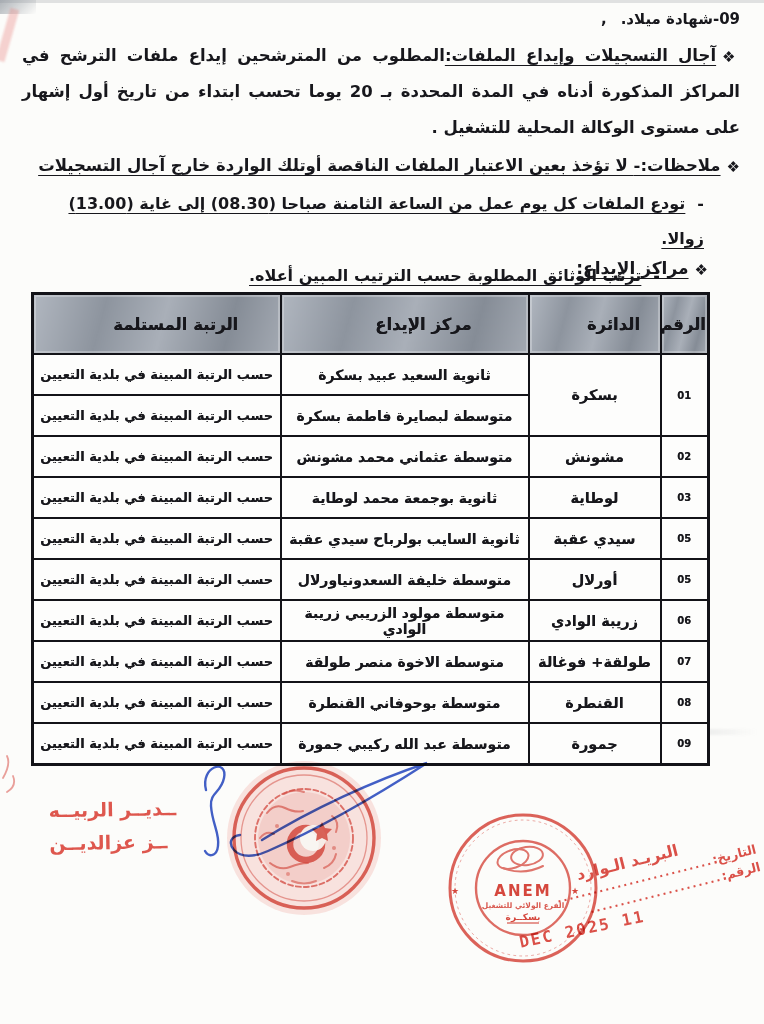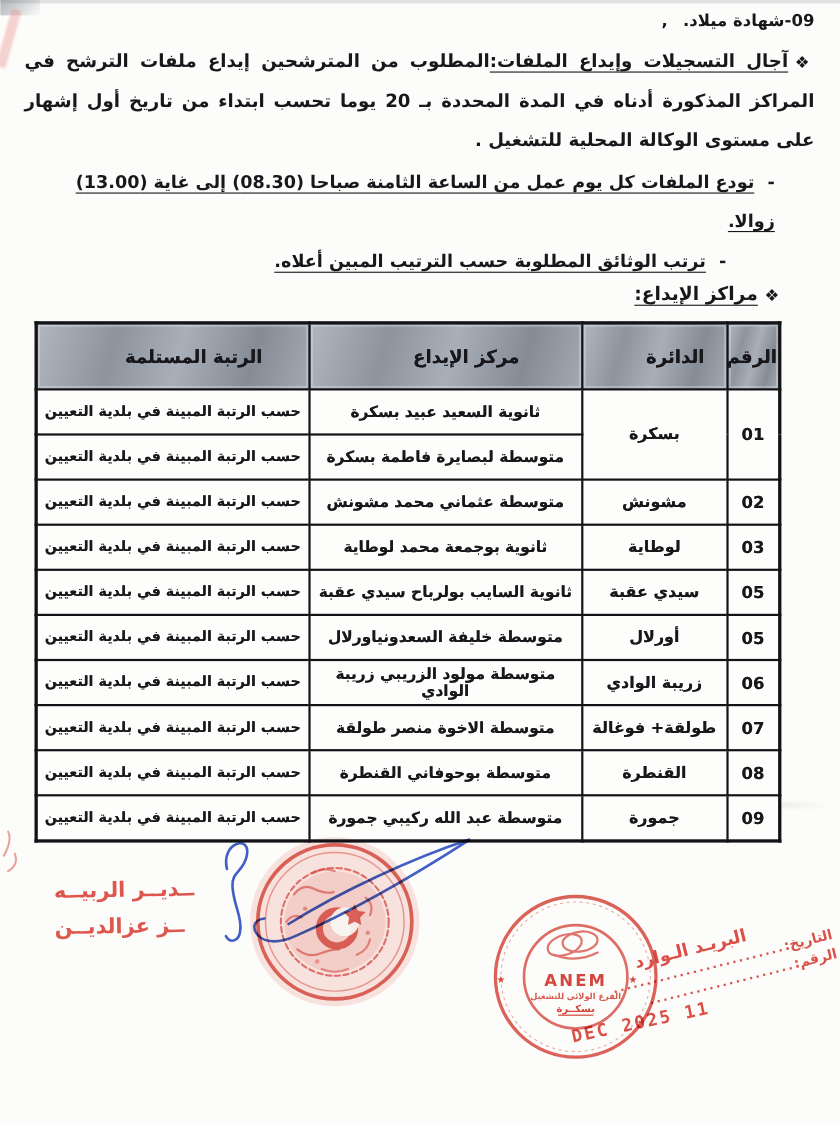--- a/index.html
+++ b/index.html
@@ -36,21 +36,21 @@
   .doc-table{border-width:3.5px;}
   .doc-table th{
     height:56px;font-size:16.5px;font-weight:700;
     background:linear-gradient(105deg,#b0b6bf 0%,#8d949e 28%,#a9afb8 52%,#858c96 78%,#a3a9b2 100%);
     box-shadow:inset 0 0 0 2px rgba(255,255,255,.28);
     text-shadow:0 0 .5px rgba(0,0,0,.8);
     padding-left:39px;
   }
   .doc-table td{height:37px;text-align:center;font-weight:700;padding:1px 4px;
     text-shadow:0 0 .4px rgba(0,0,0,.65);}
-  td.c-num{font-size:15px;}
+  td.c-num{font-size:10px;}
   td.c-district{font-size:14.5px;}
   td.c-center{font-size:14px;}
   td.c-rank{font-size:13px;}
   .col-num{width:48px;} .col-district{width:132px;} .col-center{width:248px;} .col-rank{width:248px;}
   
   .stamp-layer *{box-sizing:border-box;}
   .director-stamp{position:absolute;right:455px;top:792px;width:260px;color:rgba(222,74,64,.92);
     font-weight:700;font-size:19px;line-height:33px;text-align:left;transform:rotate(-1deg);
     mix-blend-mode:multiply;white-space:nowrap;}
   .seal-svg{position:absolute;left:222px;top:756px;mix-blend-mode:multiply;}
@@ -77,20 +77,21 @@
 
   <div class="top-line">
     <span>09-شهادة ميلاد.</span>
     <span>,</span>
   </div>
 
   <div class="intro">
     <p class="bullet-par"><span class="bullet-glyph">❖</span><span class="lead">آجال التسجيلات وإيداع الملفات:</span><span>المطلوب من المترشحين إيداع ملفات الترشح في المراكز المذكورة أدناه في المدة المحددة بـ 20 يوما تحسب ابتداء من تاريخ أول إشهار على مستوى الوكالة المحلية للتشغيل .</span></p>
 
 
+    <p class="bullet-par"><span class="bullet-glyph">❖</span><span class="lead">ملاحظات:-</span><span class="lead"> لا تؤخذ بعين الاعتبار الملفات الناقصة أوتلك الواردة خارج آجال التسجيلات</span></p>
 
     <p class="dash-item"><span class="dash-glyph">-</span><span class="u">تودع الملفات كل يوم عمل من الساعة الثامنة صباحا (08.30) إلى غاية (13.00) زوالا.</span></p>
 
     <p class="dash-item second"><span class="dash-glyph">-</span><span class="u">ترتب الوثائق المطلوبة حسب الترتيب المبين أعلاه.</span></p>
   </div>
 
   <div class="section-heading">
     <span class="bullet-glyph">❖</span><span class="u">مراكز الإيداع:</span>
   </div>
 

